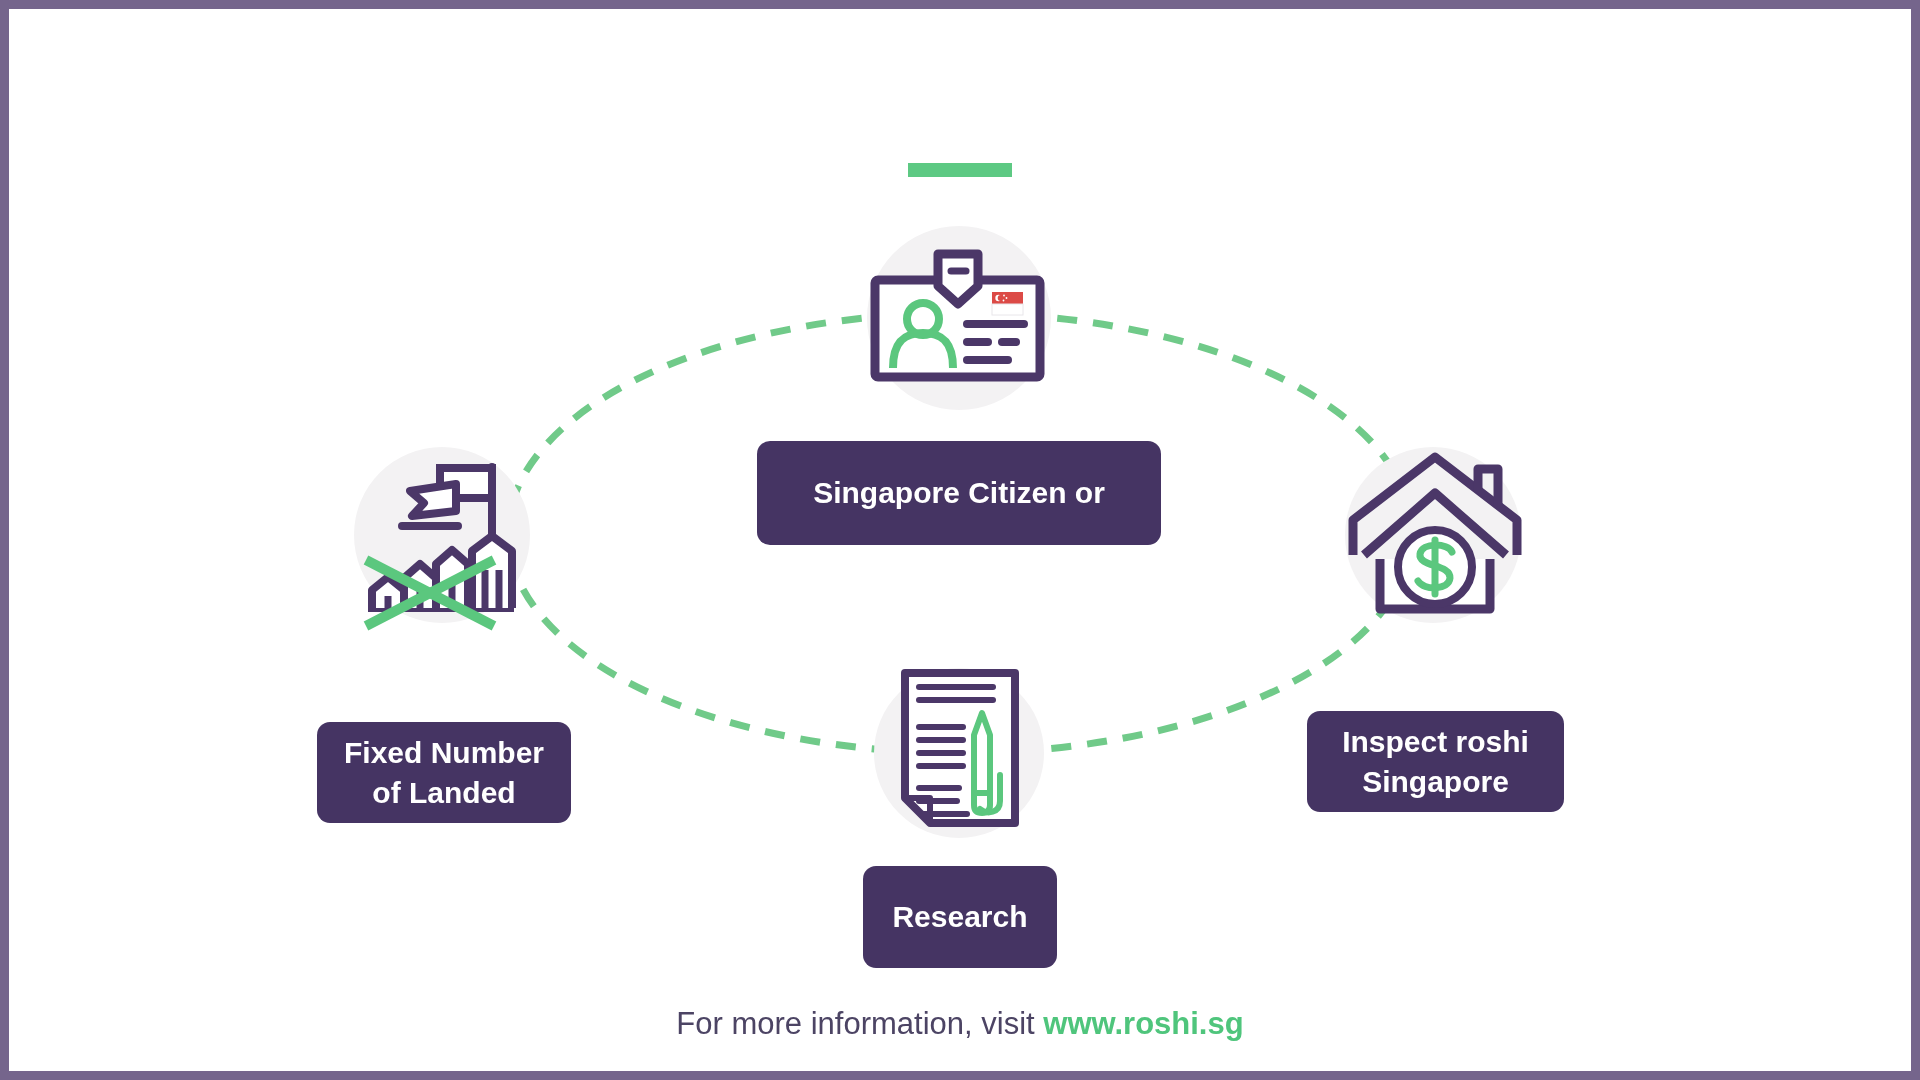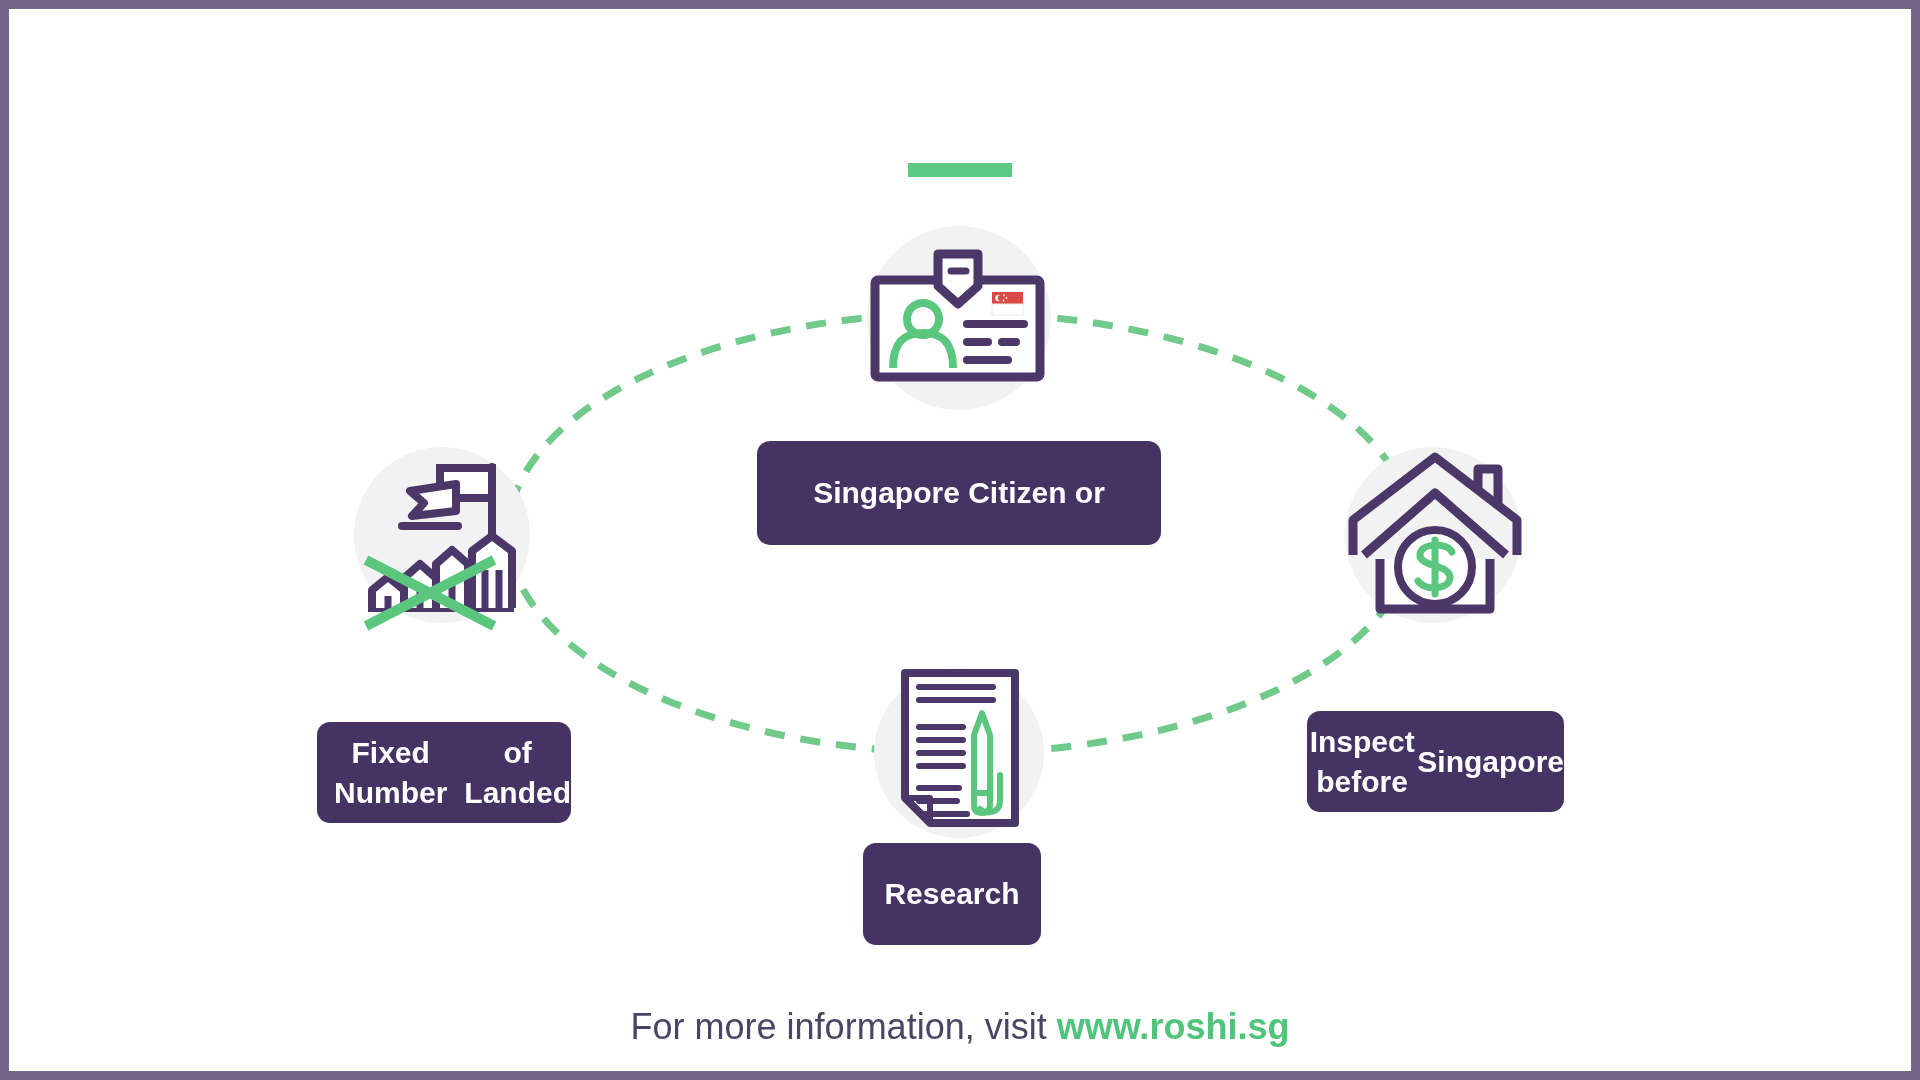--- a/index.html
+++ b/index.html
@@ -14,26 +14,26 @@
   }
   .underline{
     position:absolute;top:163px;left:50%;margin-left:-52px;width:104px;height:14px;
     background:#5dc983;z-index:5;
   }
   .ellipse-layer{position:absolute;top:0;left:0;z-index:1;}
   .icon-circle{position:absolute;border-radius:50%;background:#f3f2f3;z-index:2;}
   .icon-svg{position:absolute;z-index:3;}
   .label-box{
     position:absolute;background:#453463;border-radius:13px;color:#ffffff;
-    display:flex;flex-direction:row;align-items:center;justify-content:center;
+    display:flex;flex-direction:column;align-items:center;justify-content:center;
     font-size:30px;font-weight:700;line-height:40px;text-align:center;z-index:4;
   }
   .footer{
     position:absolute;top:1006px;left:0;width:1920px;text-align:center;
-    font-size:36px;color:#4c4464;z-index:5;
+    font-size:31px;color:#4c4464;z-index:5;
   }
   .footer .link{color:#4fc57c;font-weight:700;}
 </style>
 </head>
 <body>
 
 <div class="canvas">
 
   <svg class="ellipse-layer" width="1920" height="1080" viewBox="0 0 1920 1080">
     <ellipse cx="960" cy="533" rx="452" ry="220" fill="none" stroke="#70ca89" stroke-width="7" stroke-dasharray="20 16"></ellipse>
@@ -120,25 +120,25 @@
   <div class="label-box" style="left:757px;top:441px;width:404px;height:104px;">
     <span>Singapore Citizen or</span>
   </div>
 
   <div class="label-box" style="left:317px;top:722px;width:254px;height:101px;">
     <span>Fixed Number</span>
     <span>of Landed</span>
   </div>
 
   <div class="label-box" style="left:1307px;top:711px;width:257px;height:101px;">
-    <span>Inspect before</span>
+    <span>Inspect roshi</span>
     <span>Singapore</span>
   </div>
 
-  <div class="label-box" style="left:863px;top:843px;width:178px;height:102px;">
+  <div class="label-box" style="left:863px;top:866px;width:194px;height:102px;">
     <span>Research</span>
   </div>
 
   <div class="underline"></div>
 
   <div class="footer"><span>For more information, visit </span><span class="link">www.roshi.sg</span></div>
 
   <div class="frame"></div>
 </div>
 

